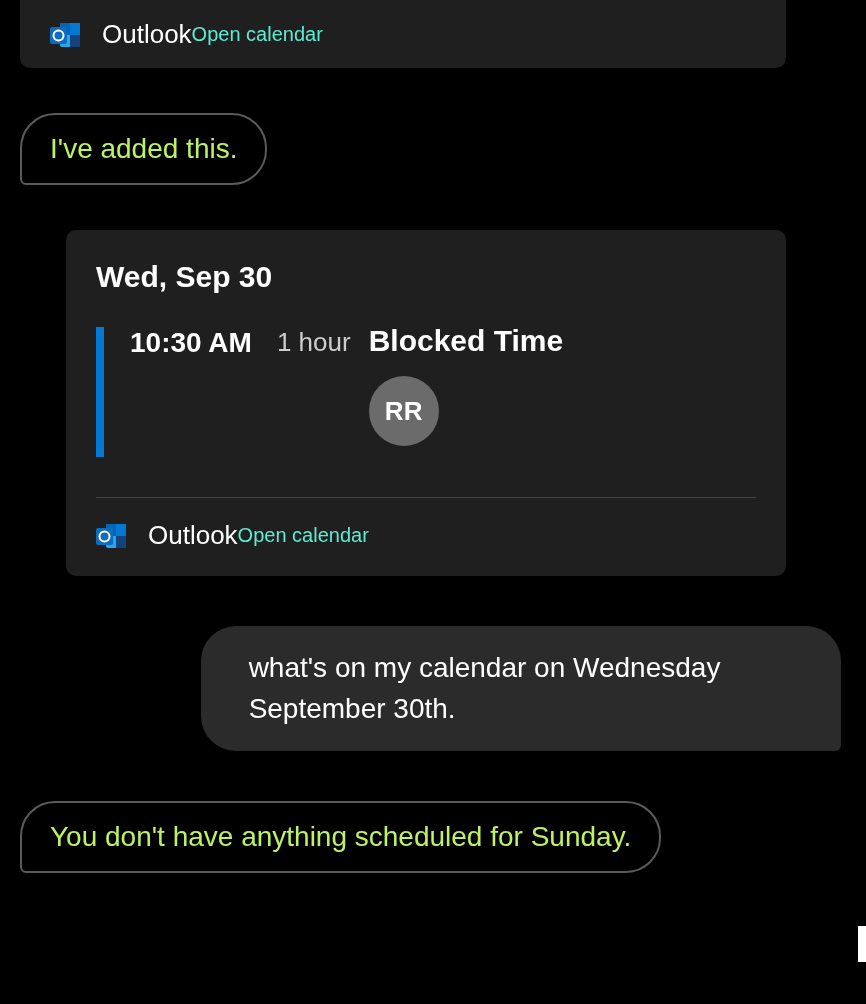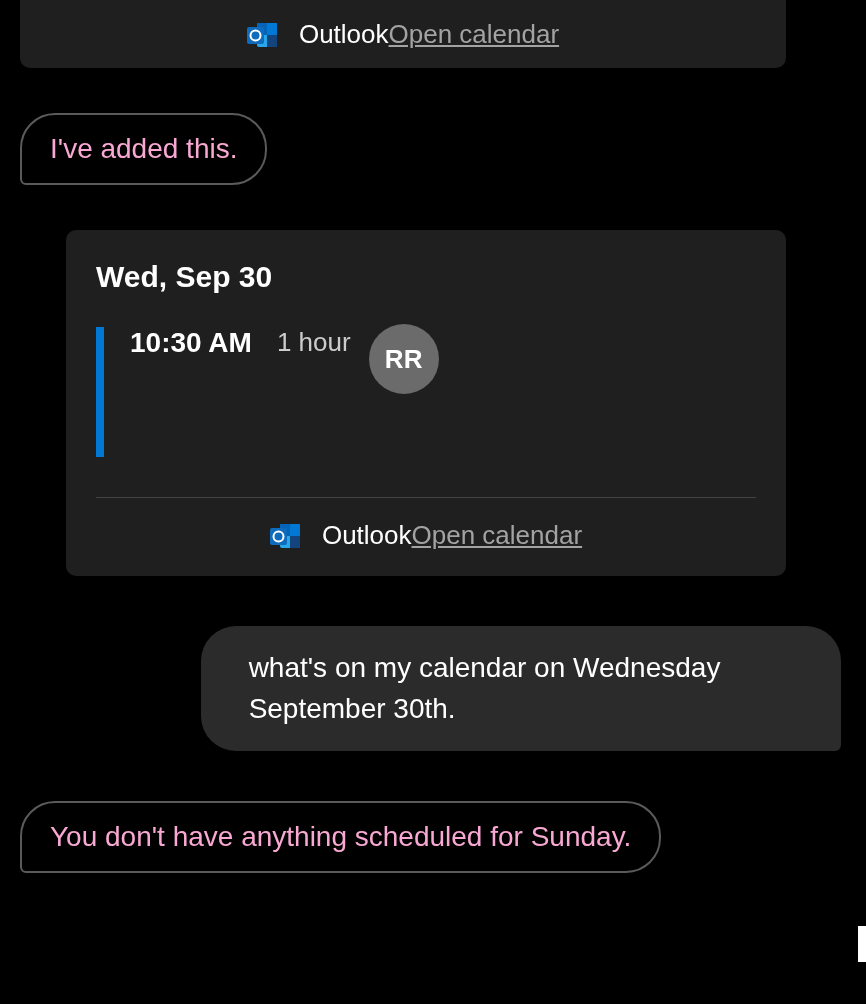--- a/index.html
+++ b/index.html
@@ -36,21 +36,21 @@
     
     .card-partial-top {
       border-top-left-radius: 0;
       border-top-right-radius: 0;
       padding-top: 15px;
       padding-bottom: 18px;
     }
     
     .card-footer {
       display: flex;
-      justify-content: center;
+      justify-content: flex-start;
       align-items: center;
       padding-top: 4px;
     }
     
     .card-full .card-footer {
       border-top: 1px solid #444444;
       margin-top: 30px;
       padding-top: 22px;
       padding-bottom: 5px;
     }
@@ -72,32 +72,31 @@
       height: 100%;
     }
     
     .outlook-label {
       font-size: 26px;
       color: #ffffff;
       font-weight: 400;
     }
     
     .open-calendar-link {
-      color: #a3a3a3;
-      font-size: 26px;
-      text-decoration: underline;
+      color: #5eead4;
+      font-size: 20px;
       cursor: pointer;
       font-weight: 400;
     }
     
     
     .bot-bubble {
       border: 2px solid #5a5a5a;
       background-color: #000000;
-      color: #f9a8d4;
+      color: #bef264;
       font-size: 28px;
       padding: 18px 28px;
       border-radius: 35px;
       border-bottom-left-radius: 6px;
       align-self: flex-start;
       max-width: 75%;
       font-weight: 400;
     }
     
     .bot-bubble-wide {
@@ -256,20 +255,21 @@
     <div class="card card-full">
       <div class="card-date-header">Wed, Sep 30</div>
 
       <div class="event-row">
         <div class="event-accent"></div>
         <div class="event-time-col">
           <div class="event-time">10:30 AM</div>
           <div class="event-duration">1 hour</div>
         </div>
         <div class="event-detail-col">
+          <div class="event-title">Blocked Time</div>
           <div class="avatar">RR</div>
         </div>
       </div>
 
       <div class="card-footer">
         <div class="outlook-brand">
           <span class="outlook-icon">
             <svg viewBox="0 0 32 30" xmlns="http://www.w3.org/2000/svg">
               <rect x="10" y="3" width="20" height="24" rx="2" fill="#28a8ea"></rect>
               <rect x="10" y="3" width="20" height="12" fill="#0078d4"></rect>

